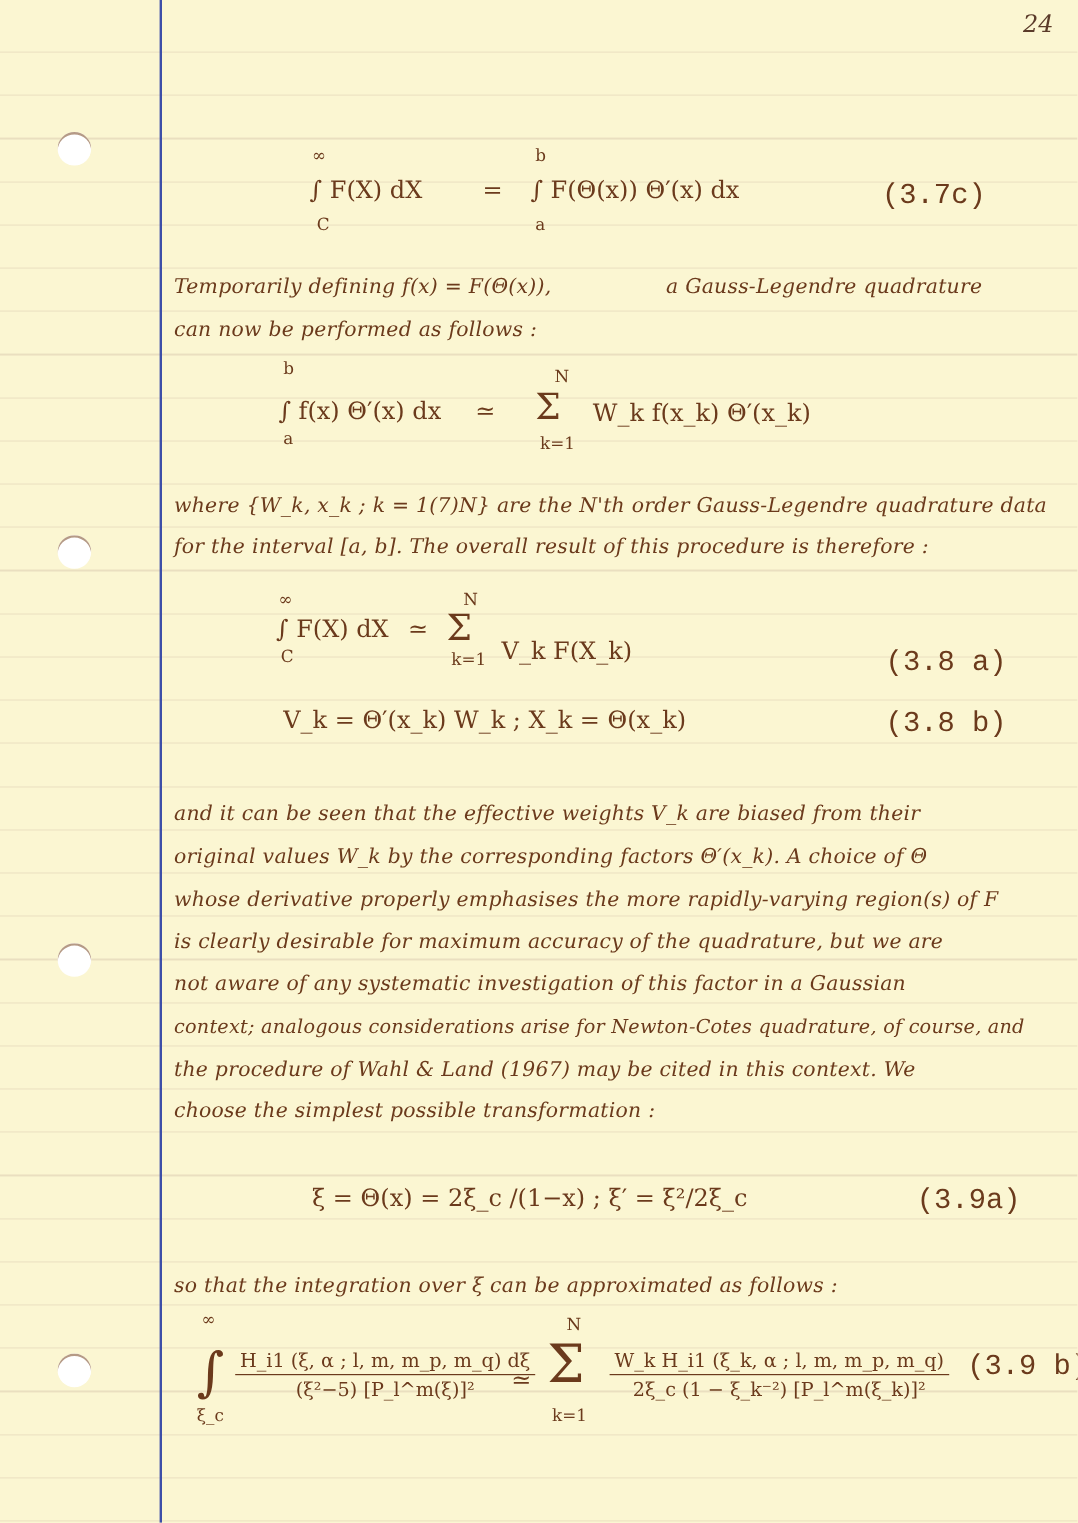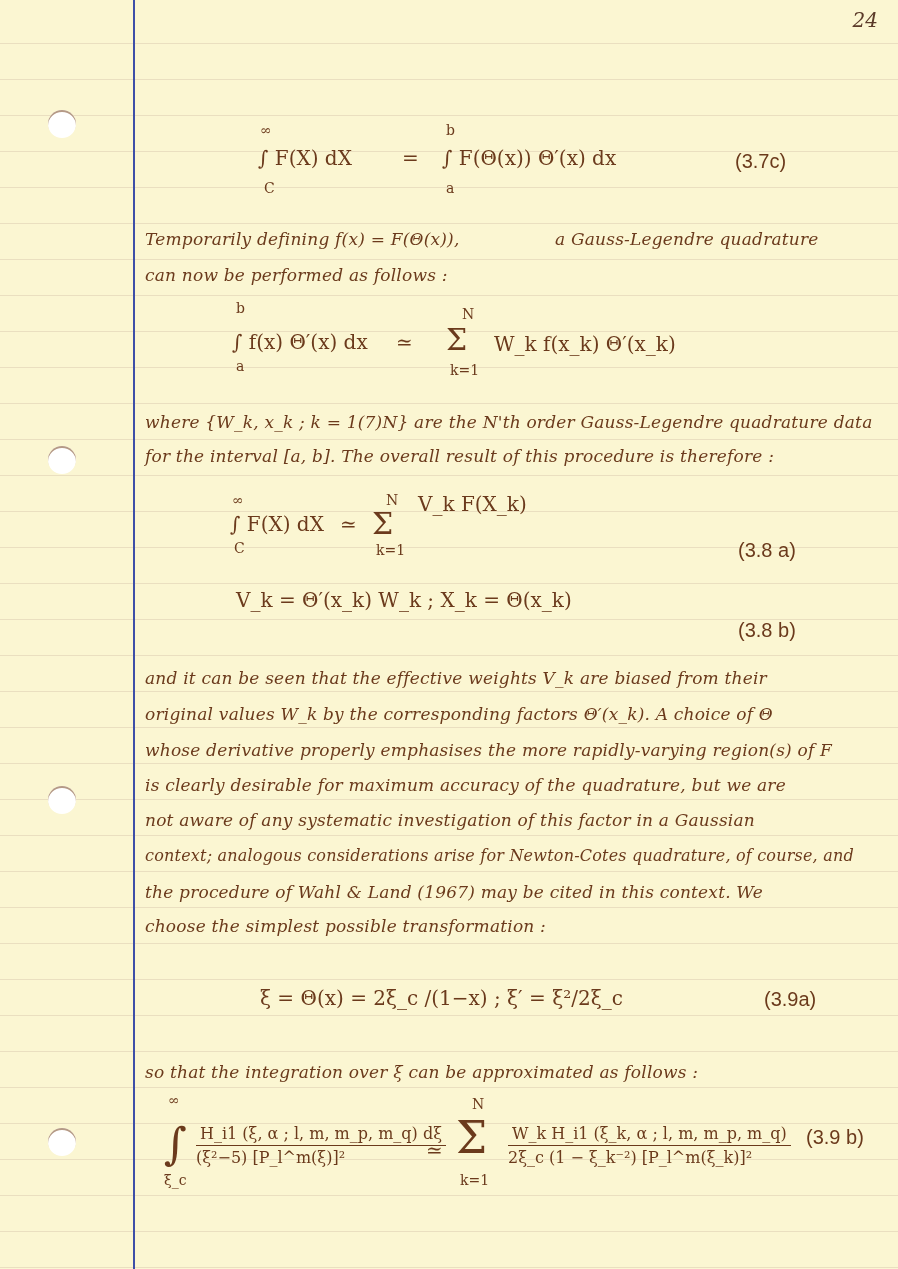--- a/index.html
+++ b/index.html
@@ -31,24 +31,24 @@
     }
     .line {
       position: absolute; left: 145px; font-size: 17px; font-style: italic;
       white-space: nowrap; letter-spacing: 0.2px;
     }
     .eq {
       position: absolute; font-size: 20px; white-space: nowrap;
       font-family: "DejaVu Serif", serif;
     }
     .eqnum {
-      position: absolute; font-size: 20px; white-space: nowrap;
-      font-family: Liberation Sans, sans-serif; font-weight: 300;
+      position: absolute; font-size: 24px; white-space: nowrap;
+      font-family: Liberation Mono, monospace; font-weight: 300;
     }
-    .frac { display: inline-block; vertical-align: middle; text-align: left; }
+    .frac { display: inline-block; vertical-align: middle; text-align: center; }
     .frac .num { display: block; border-bottom: 1.5px solid #6b3a1c; padding: 0 4px 2px 4px; }
     .frac .den { display: block; padding-top: 2px; }
     .lim { position: absolute; font-size: 14px; }
   </style>
 </head>
 <body>
 
 <div class="paper"></div>
 <div class="margin-line"></div>
 
@@ -89,27 +89,27 @@
 <div class="line" style="top:446px">for the interval [a, b]. The overall result of this procedure is therefore :</div>
 
 <div>
   <span class="lim" style="left:232px;top:492px">∞</span>
   <span class="lim" style="left:234px;top:540px">C</span>
   <span class="eq" style="left:230px;top:512px">∫ F(X) dX</span>
   <span class="eq" style="left:340px;top:512px">≃</span>
   <span class="lim" style="left:386px;top:492px">N</span>
   <span class="eq" style="left:372px;top:506px;font-size:30px">Σ</span>
   <span class="lim" style="left:376px;top:542px">k=1</span>
-  <span class="eq" style="left:418px;top:492px">V_k F(X_k)</span>
+  <span class="eq" style="left:418px;top:530px">V_k F(X_k)</span>
   <span class="eqnum" style="left:738px;top:539px">(3.8 a)</span>
 </div>
 
 <div>
   <span class="eq" style="left:236px;top:588px">V_k = Θ′(x_k) W_k ;  X_k = Θ(x_k)</span>
-  <span class="eqnum" style="left:738px;top:619px">(3.8 b)</span>
+  <span class="eqnum" style="left:738px;top:590px">(3.8 b)</span>
 </div>
 
 <div class="line" style="top:668px">and it can be seen that the effective weights V_k are biased from their</div>
 <div class="line" style="top:704px">original values W_k by the corresponding factors Θ′(x_k). A choice of Θ</div>
 <div class="line" style="top:740px">whose derivative properly emphasises the more rapidly-varying region(s) of F</div>
 <div class="line" style="top:775px">is clearly desirable for maximum accuracy of the quadrature, but we are</div>
 <div class="line" style="top:810px">not aware of any systematic investigation of this factor in a Gaussian</div>
 <div class="line" style="top:846px;font-size:16px">context; analogous considerations arise for Newton-Cotes quadrature, of course, and</div>
 <div class="line" style="top:882px">the procedure of Wahl &amp; Land (1967) may be cited in this context. We</div>
 <div class="line" style="top:916px">choose the simplest possible transformation :</div>

